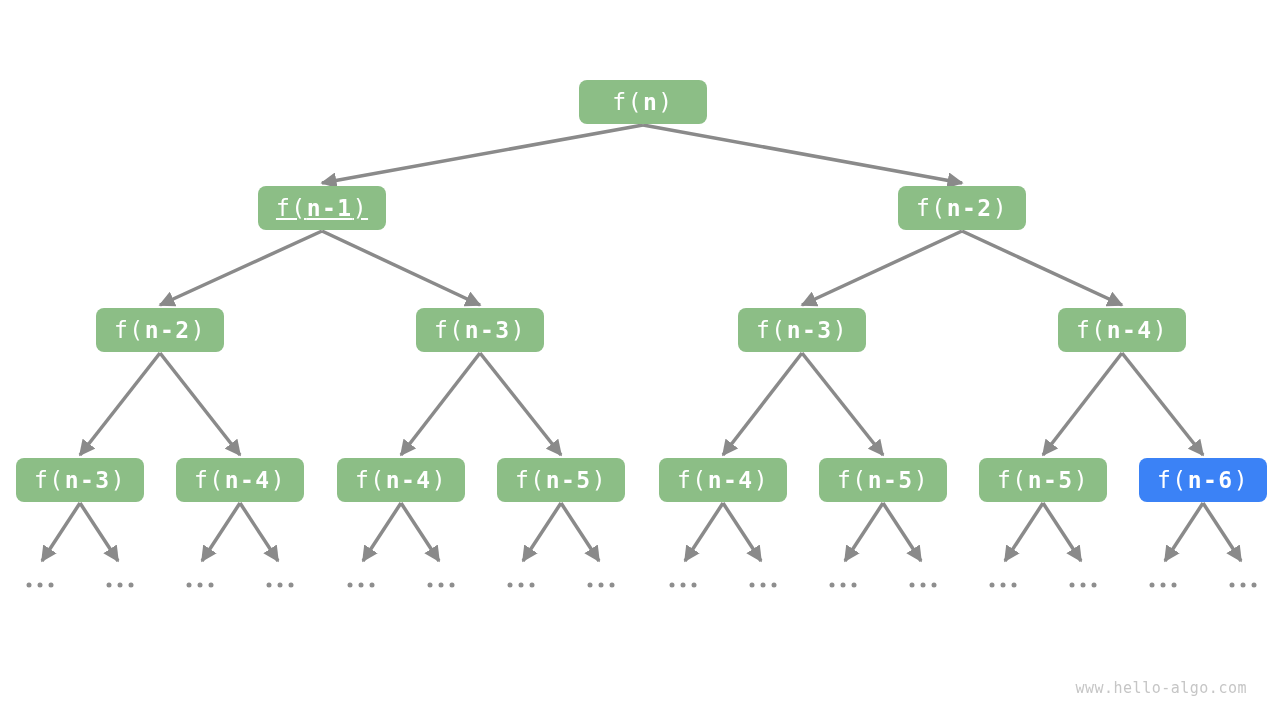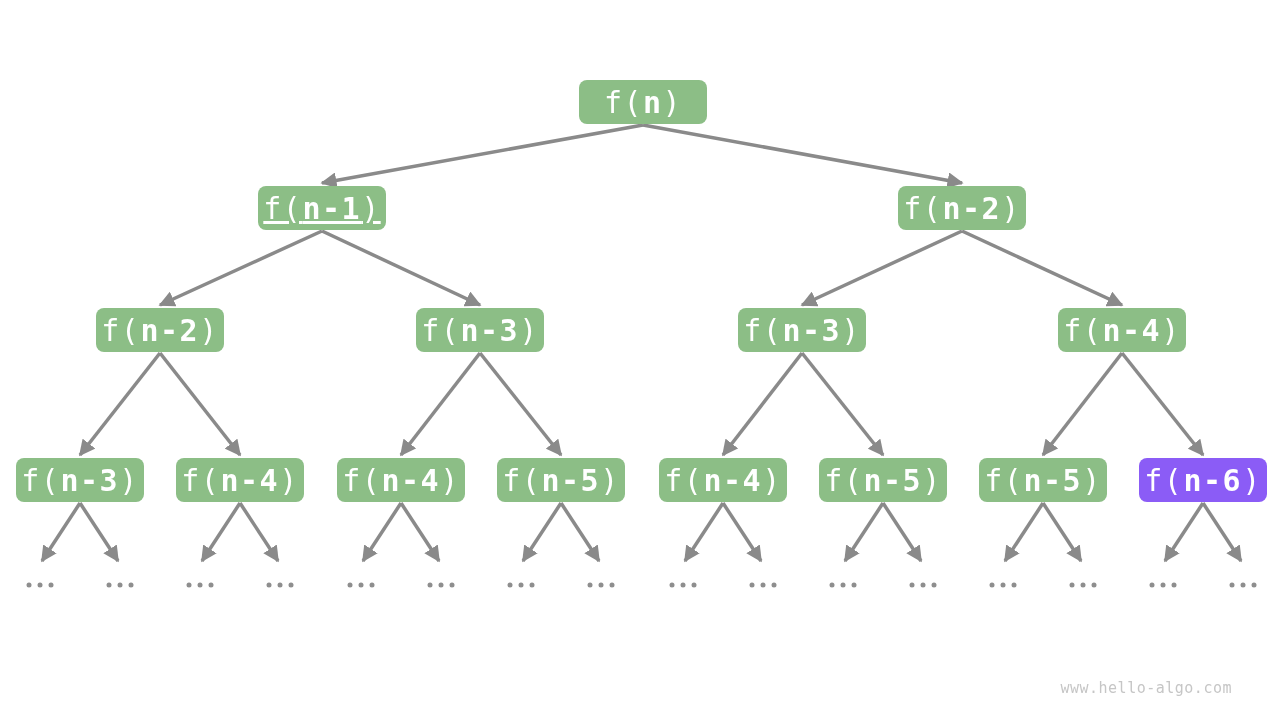--- a/index.html
+++ b/index.html
@@ -29,21 +29,21 @@
     height: 44px;
     border-radius: 8px;
     display: flex;
     align-items: center;
     justify-content: center;
     z-index: 2;
     box-sizing: border-box;
   }
   .tree-node .node-label {
     color: #ffffff;
-    font-size: 30px;
+    font-size: 23px;
     letter-spacing: 1.5px;
     white-space: nowrap;
     line-height: 1;
     padding-top: 1px;
   }
   .tree-node .seg-thin { font-weight: normal; }
   .tree-node .seg-bold { font-weight: bold; }
   .dots-group {
     position: absolute;
     display: flex;
@@ -53,21 +53,21 @@
     transform: translate(-50%, -50%);
   }
   .dots-group .dot {
     width: 5px;
     height: 5px;
     border-radius: 50%;
     display: inline-block;
   }
   .watermark {
     position: absolute;
-    right: 48px;
+    right: 33px;
     top: 679px;
     font-size: 15px;
     letter-spacing: 0.5px;
     z-index: 2;
   }
 </style>
 </head>
 <body>
 
 <div class="canvas" style="background: rgb(255, 255, 255);">
@@ -147,21 +147,21 @@
       </div>
       <div class="tree-node" style="left: 659px; top: 458px; background: rgb(140, 190, 134);">
         <span class="node-label" style="color: rgb(255, 255, 255);"><span class="seg-thin">f(</span><span class="seg-bold">n-4</span><span class="seg-thin">)</span></span>
       </div>
       <div class="tree-node" style="left: 819px; top: 458px; background: rgb(140, 190, 134);">
         <span class="node-label" style="color: rgb(255, 255, 255);"><span class="seg-thin">f(</span><span class="seg-bold">n-5</span><span class="seg-thin">)</span></span>
       </div>
       <div class="tree-node" style="left: 979px; top: 458px; background: rgb(140, 190, 134);">
         <span class="node-label" style="color: rgb(255, 255, 255);"><span class="seg-thin">f(</span><span class="seg-bold">n-5</span><span class="seg-thin">)</span></span>
       </div>
-      <div class="tree-node" style="left: 1139px; top: 458px; background: #8b5cf6; border-radius: 8px;">
+      <div class="tree-node" style="left: 1139px; top: 458px; background: #3b82f6; border-radius: 8px;">
         <span class="node-label" style="color: rgb(255, 255, 255);"><span class="seg-thin">f(</span><span class="seg-bold">n-6</span><span class="seg-thin">)</span></span>
       </div>
       <div class="dots-group" title="..." style="left: 40px; top: 585px;">
         <span class="dot" style="background: rgb(142, 142, 142);"></span>
         <span class="dot" style="background: rgb(142, 142, 142);"></span>
         <span class="dot" style="background: rgb(142, 142, 142);"></span>
       </div>
       <div class="dots-group" title="..." style="left: 120px; top: 585px;">
         <span class="dot" style="background: rgb(142, 142, 142);"></span>
         <span class="dot" style="background: rgb(142, 142, 142);"></span>

